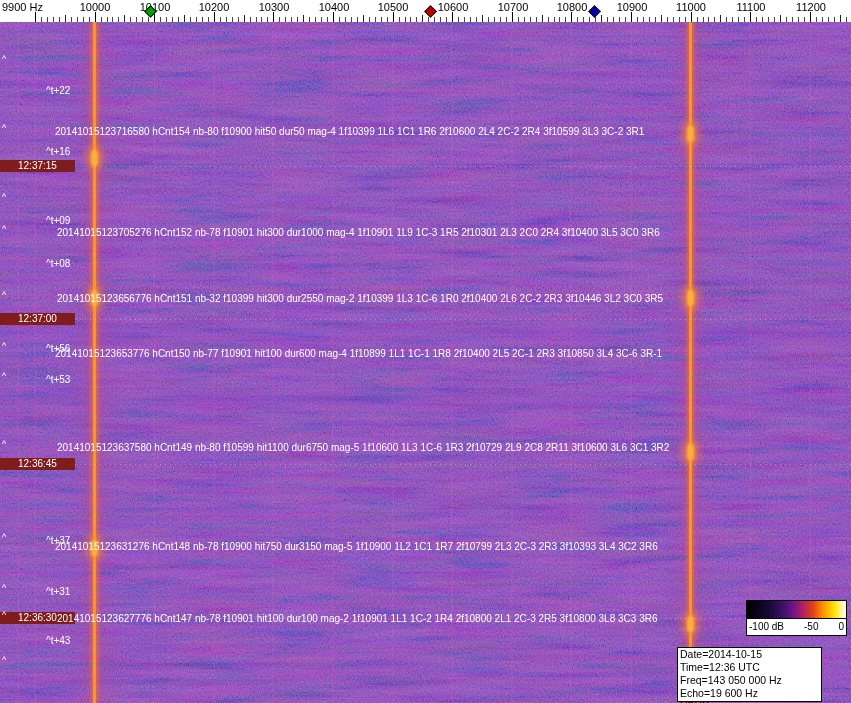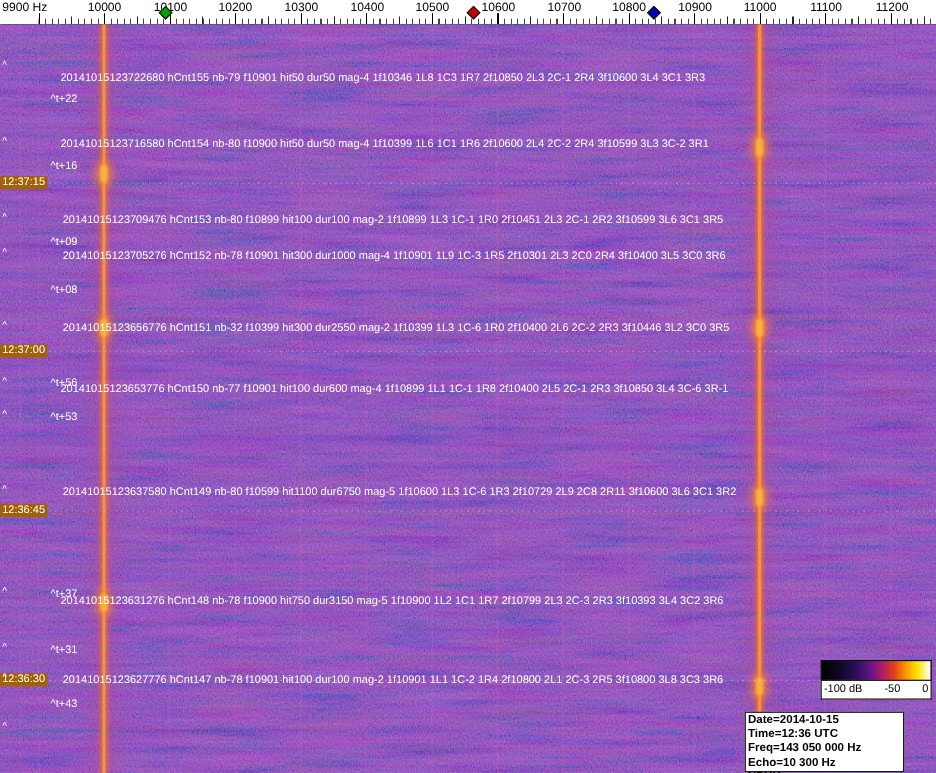--- a/index.html
+++ b/index.html
@@ -28,33 +28,33 @@
   .bright-line{position:absolute;top:0;bottom:0;width:3px;background:rgba(255,150,45,.95);
     box-shadow:0 0 5px 1px rgba(255,120,25,.9),0 0 16px 6px rgba(190,70,140,.45);}
   .hot{position:absolute;width:7px;height:16px;border-radius:3px;background:rgba(255,180,60,.9);
     filter:blur(1px);box-shadow:0 0 8px 3px rgba(255,140,40,.8);}
   .h-band{position:absolute;left:0;right:0;height:2px;
     background:repeating-linear-gradient(to right,rgba(255,110,60,.5) 0 2px,transparent 2px 6px);}
   .h-band.p{background:repeating-linear-gradient(to right,rgba(180,100,255,.45) 0 2px,transparent 2px 5px);}
   .h-glow{position:absolute;left:0;right:0;height:14px;background:rgba(130,60,200,.16);filter:blur(2px);}
   .t-line{position:absolute;left:0;right:0;height:1px;opacity:.5;
     background:repeating-linear-gradient(to right,rgba(255,255,255,.6) 0 1px,transparent 1px 5px);}
-  .t-label{position:absolute;left:0;background:#a16207;color:#fff;font-size:10px;line-height:12px;padding:0 2px;}
+  .t-label{position:absolute;left:0;background:#7f1d1d;color:#fff;font-size:10px;line-height:12px;padding:0 18px;}
   .rec{position:absolute;color:#fff;font-size:10px;line-height:12px;white-space:nowrap;}
   .tag{position:absolute;color:#fff;font-size:10px;line-height:12px;white-space:nowrap;}
   .caret{position:absolute;left:2px;color:#fff;font-size:9px;line-height:9px;}
   
   .legend{position:absolute;left:746px;top:600px;width:101px;}
   .legend-bar{height:19px;border:1px solid #000;box-sizing:border-box;
     background:linear-gradient(to right,#000 0%,#14082e 20%,#341060 34%,#6c1488 46%,#b81e60 57%,#e04418 67%,#ff9400 77%,#ffe400 88%,#fff 100%);}
   .legend-labels{background:#fff;border:1px solid #000;border-top:none;box-sizing:border-box;
     display:flex;justify-content:space-between;font-size:10px;line-height:16px;padding:0 2px;color:#000;}
   
   .infobox{position:absolute;left:677px;top:647px;width:145px;height:55px;background:#fff;
-    border:1px solid #000;box-sizing:border-box;color:#000;font-size:10.5px;line-height:13px;padding:0 2px;font-weight:bold;}
+    border:1px solid #000;box-sizing:border-box;color:#000;font-size:10.5px;line-height:13px;padding:0 2px;}
 </style>
 </head>
 <body>
 
 <div>
 
   <div class="ruler">
     <span class="rlabel" style="left:2px">9900 Hz</span>
     <span class="rlabel c" style="left:95px">10000</span>
     <span class="rlabel c" style="left:155px">10100</span>
@@ -136,25 +136,23 @@
     <span class="caret" style="top:203px">^</span>
     <span class="caret" style="top:269px">^</span>
     <span class="caret" style="top:320px">^</span>
     <span class="caret" style="top:350px">^</span>
     <span class="caret" style="top:418px">^</span>
     <span class="caret" style="top:511px">^</span>
     <span class="caret" style="top:562px">^</span>
     <span class="caret" style="top:589px">^</span>
     <span class="caret" style="top:634px">^</span>
 
-    <div class="rec" style="left:55px;top:44px">20141015123722680 hCnt155 nb-79 f10901 hit50 dur50 mag-4 1f10346 1L8 1C3 1R7 2f10850 2L3 2C-1 2R4 3f10600 3L4 3C1 3R3</div>
     <div class="tag" style="left:46px;top:63px">^t+22</div>
     <div class="rec" style="left:55px;top:104px">20141015123716580 hCnt154 nb-80 f10900 hit50 dur50 mag-4 1f10399 1L6 1C1 1R6 2f10600 2L4 2C-2 2R4 3f10599 3L3 3C-2 3R1</div>
     <div class="tag" style="left:46px;top:124px">^t+16</div>
-    <div class="rec" style="left:57px;top:173px">20141015123709476 hCnt153 nb-80 f10899 hit100 dur100 mag-2 1f10899 1L3 1C-1 1R0 2f10451 2L3 2C-1 2R2 3f10599 3L6 3C1 3R5</div>
     <div class="tag" style="left:46px;top:193px">^t+09</div>
     <div class="rec" style="left:57px;top:205px">20141015123705276 hCnt152 nb-78 f10901 hit300 dur1000 mag-4 1f10901 1L9 1C-3 1R5 2f10301 2L3 2C0 2R4 3f10400 3L5 3C0 3R6</div>
     <div class="tag" style="left:46px;top:236px">^t+08</div>
     <div class="rec" style="left:57px;top:271px">20141015123656776 hCnt151 nb-32 f10399 hit300 dur2550 mag-2 1f10399 1L3 1C-6 1R0 2f10400 2L6 2C-2 2R3 3f10446 3L2 3C0 3R5</div>
     <div class="tag" style="left:46px;top:321px">^t+56</div>
     <div class="rec" style="left:55px;top:326px">20141015123653776 hCnt150 nb-77 f10901 hit100 dur600 mag-4 1f10899 1L1 1C-1 1R8 2f10400 2L5 2C-1 2R3 3f10850 3L4 3C-6 3R-1</div>
     <div class="tag" style="left:46px;top:352px">^t+53</div>
     <div class="rec" style="left:57px;top:420px">20141015123637580 hCnt149 nb-80 f10599 hit1100 dur6750 mag-5 1f10600 1L3 1C-6 1R3 2f10729 2L9 2C8 2R11 3f10600 3L6 3C1 3R2</div>
     <div class="tag" style="left:46px;top:513px">^t+37</div>
     <div class="rec" style="left:55px;top:519px">20141015123631276 hCnt148 nb-78 f10900 hit750 dur3150 mag-5 1f10900 1L2 1C1 1R7 2f10799 2L3 2C-3 2R3 3f10393 3L4 3C2 3R6</div>
@@ -168,17 +166,17 @@
     <div class="legend-labels">
       <span>-100 dB</span>
       <span>-50</span>
       <span>0</span>
     </div>
   </div>
 
   <div class="infobox">
     <div>Date=2014-10-15 Time=12:36 UTC</div>
     <div>Freq=143 050 000 Hz</div>
-    <div>Echo=10 300 Hz</div>
+    <div>Echo=19 600 Hz</div>
     <div>HPHK</div>
   </div>
 
 </div>
 
 </body></html>

